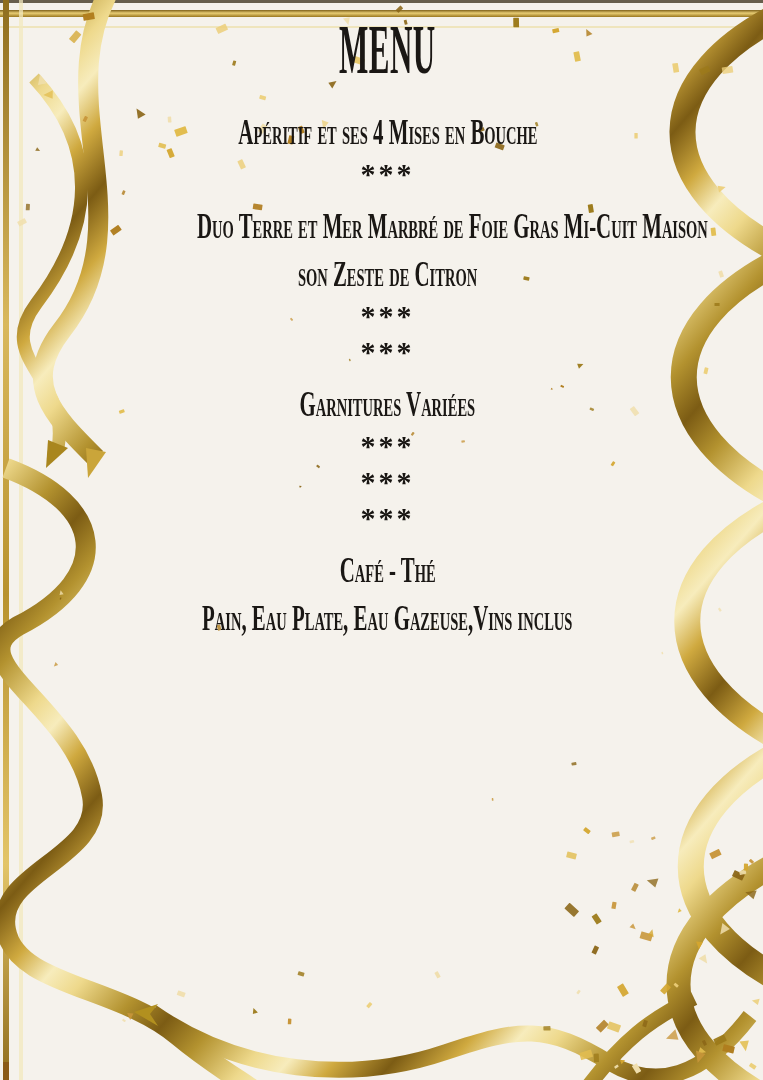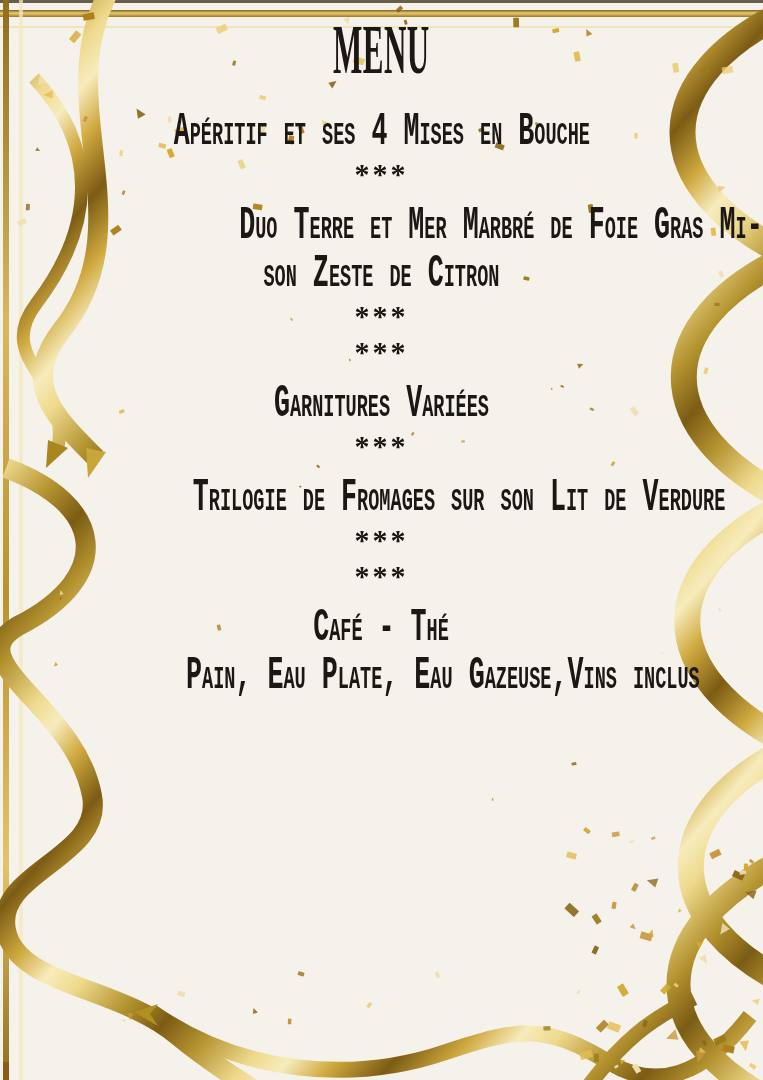--- a/index.html
+++ b/index.html
@@ -5,31 +5,32 @@
   html,body{margin:0;padding:0;}
   body{
     width:763px;height:1080px;position:relative;overflow:hidden;
     background:#f5f2ec;
     font-family:"Liberation Serif", serif;
   }
   .deco{position:absolute;left:0;top:0;z-index:1;pointer-events:none;}
   .content{
     position:absolute;inset:0;z-index:2;text-align:center;color:#1a1714;
     padding-top:16px;
+    margin-left:12px;
   }
   .title-line{font-weight:bold;font-size:69px;line-height:68px;}
   .title-line > span{
     display:inline-block;transform:scaleX(.45);transform-origin:50% 50%;
     white-space:nowrap;letter-spacing:1px;
   }
   #courses{margin-top:24px;}
   .course{margin-top:10px;}
   .course-line{
-    font-size:46px;line-height:48px;font-weight:bold;
-    font-variant:small-caps;white-space:pre;font-family:Liberation Mono, monospace;
+    font-size:36px;line-height:48px;font-weight:bold;
+    font-variant:small-caps;white-space:pre;
   }
   .course-line > span{
     display:inline-block;transform:scaleX(.58);transform-origin:50% 50%;
     white-space:pre;
   }
   .separator{font-size:30px;line-height:36px;font-weight:bold;letter-spacing:3px;color:#171411;}
 </style>
 </head>
 <body>
 
@@ -225,23 +226,20 @@
       <div class="course">
         <div class="course-line"><span>Duo Terre et Mer Marbré de Foie Gras Mi-Cuit Maison</span></div>
         <div class="course-line"><span>son Zeste de Citron</span></div>
       </div>
       <div class="separator"><span>***</span></div>
       <div class="separator"><span>***</span></div>
       <div class="course">
         <div class="course-line"><span>Garnitures Variées</span></div>
       </div>
       <div class="separator"><span>***</span></div>
-      <div class="course">
-        <div class="course-line"><span>Trilogie de Fromages sur son Lit de Verdure</span></div>
-      </div>
       <div class="separator"><span>***</span></div>
       <div class="separator"><span>***</span></div>
       <div class="course">
         <div class="course-line"><span>Café - Thé</span></div>
         <div class="course-line"><span>Pain, Eau Plate, Eau Gazeuse,Vins inclus</span></div>
       </div>
     </div>
 </div>
 
 </body></html>

